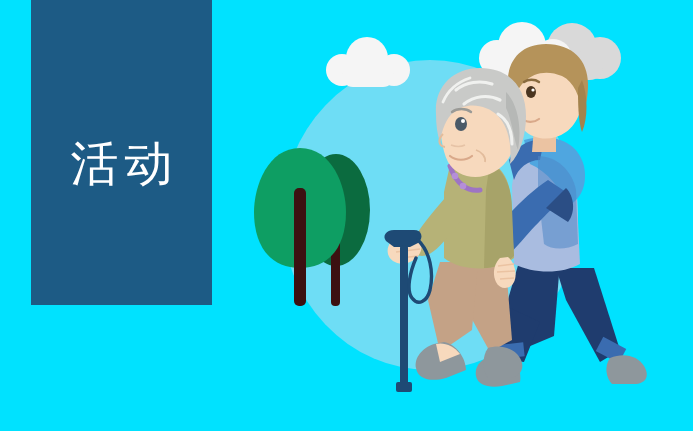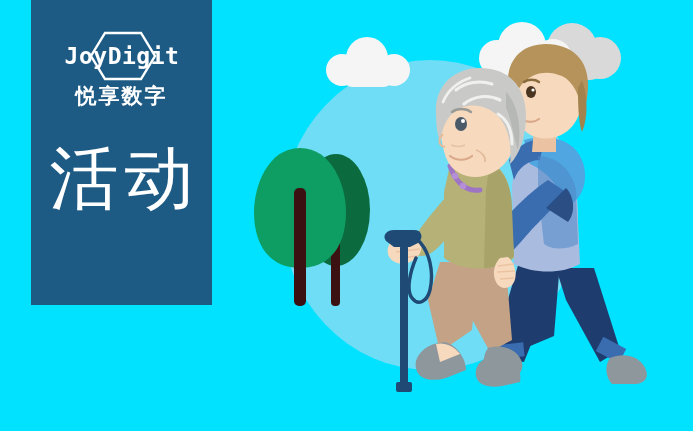--- a/index.html
+++ b/index.html
@@ -57,28 +57,27 @@
   }
   #headline {
     position: absolute;
     left: 0;
     top: 130px;
     width: 181px;
     text-align: center;
     color: #ffffff;
   }
   #headline .line {
-    font-size: 69px;
+    font-size: 48px;
     font-weight: bold;
     line-height: 67px;
     letter-spacing: 6px;
     text-indent: 6px;
     font-family: Liberation Serif, serif;
     white-space: nowrap;
-    margin-top: 16px;
   }
   #headline .line-1 { font-weight: normal; }
 </style>
 </head>
 <body>
 
 <div id="banner">
 
   <svg id="illustration" viewBox="0 0 693 431">
 
@@ -206,29 +205,20 @@
       <path d="M386 241 C382 236 386 230 394 230 L414 230 C422 230 424 238 418 243 L410 247 L394 247 Z" fill="#1E4A75"></path>
       <rect x="400" y="245" width="8" height="142" rx="3" fill="#1E4A75"></rect>
       <rect x="396" y="382" width="16" height="10" rx="2" fill="#1E4A75"></rect>
       <path d="M418 240 C430 252 434 272 430 290 C427 302 418 306 412 298 C406 290 410 272 416 258" stroke="#1E4A75" stroke-width="3.4" fill="none" stroke-linecap="round"></path>
     </g>
 
   </svg>
 
   <div id="title-panel">
 
-    <div id="brand-block">
-      <div id="logo-mark">
-        <svg width="130" height="52" viewBox="0 0 130 52">
-          <polygon points="48,3 84,3 98,26 84,49 48,49 34,26" fill="none" stroke="#ffffff" stroke-width="2.4"></polygon>
-          <text x="65" y="34" text-anchor="middle" font-family="DejaVu Sans Mono, monospace" font-size="23" font-weight="bold" letter-spacing="0.5" fill="#ffffff">JoyDigit</text>
-        </svg>
-      </div>
-      <div id="brand-cn">悦享数字</div>
-    </div>
 
     <div id="headline">
       <div class="line line-1">活动</div>
     </div>
 
   </div>
 
 </div>
 
 </body></html>

